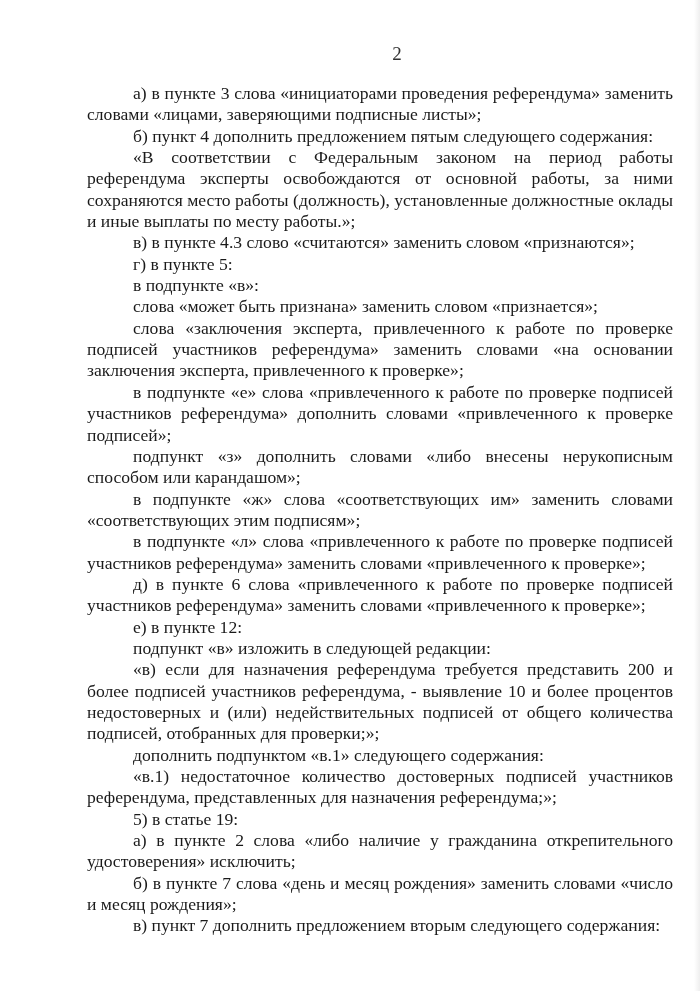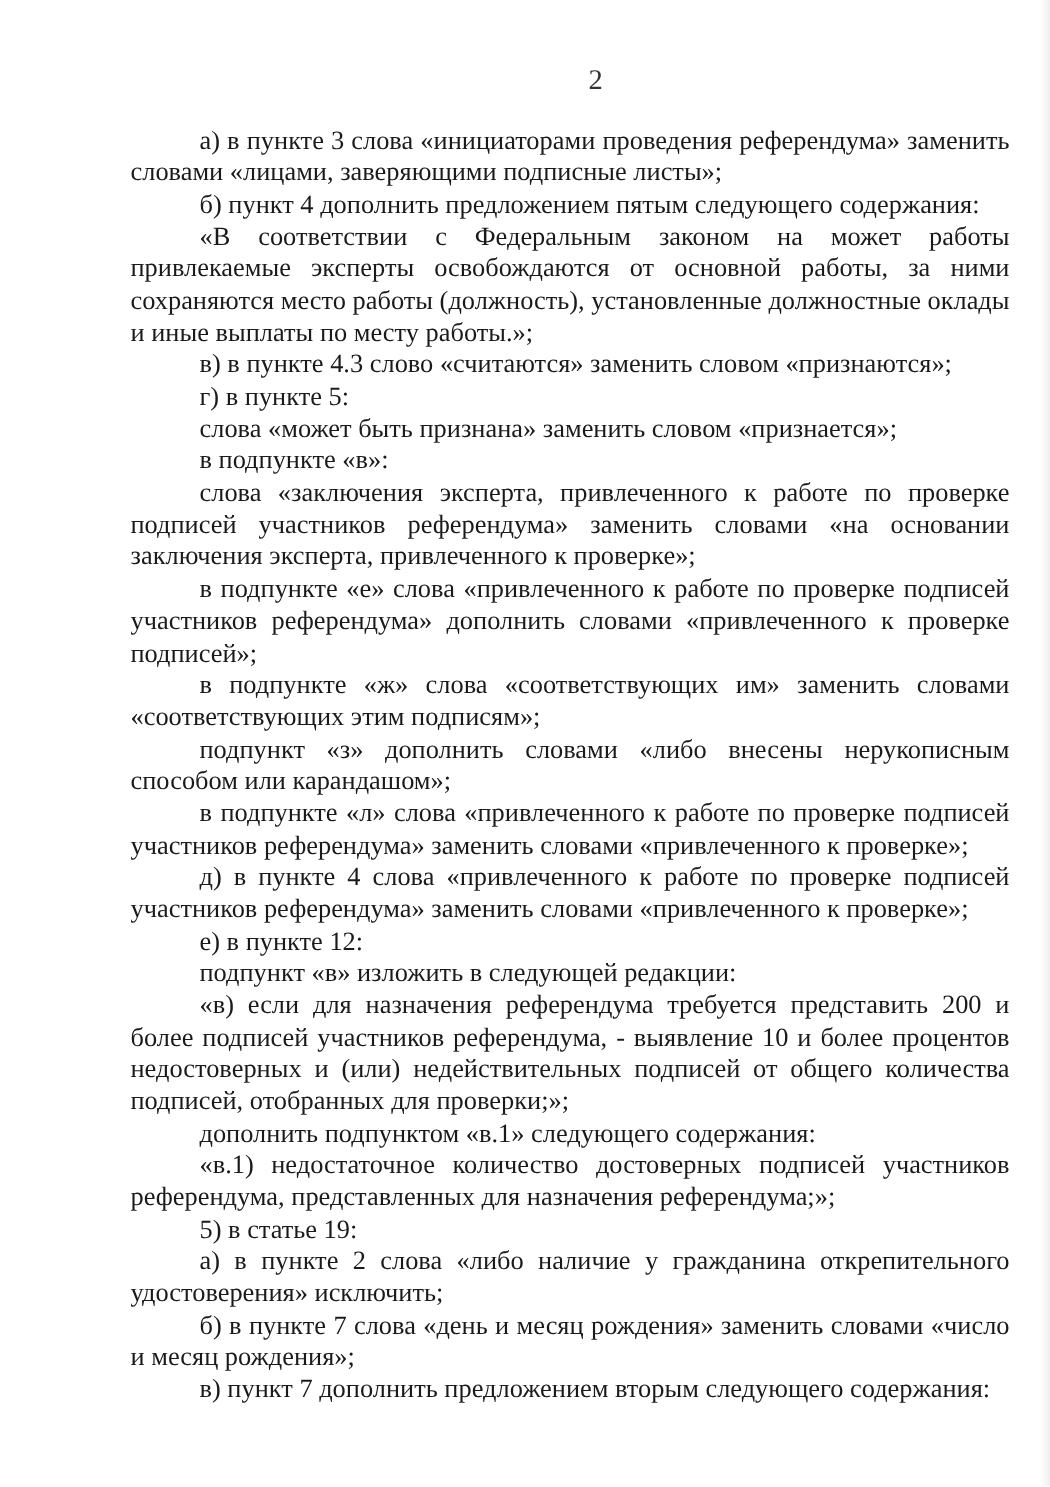--- a/index.html
+++ b/index.html
@@ -51,31 +51,31 @@
   </style>
 </head>
 <body>
 
 <div>
   <div class="page-number">2</div>
 
   <div class="body-text">
     <p class="para">а) в пункте 3 слова «инициаторами проведения референдума» заменить словами «лицами, заверяющими подписные листы»;</p>
     <p class="para">б) пункт 4 дополнить предложением пятым следующего содержания:</p>
-    <p class="para">«В соответствии с Федеральным законом на может работы привлекаемые эксперты освобождаются от основной работы, за ними сохраняются место работы (должность), установленные должностные оклады и иные выплаты по месту работы.»;</p>
+    <p class="para">«В соответствии с Федеральным законом на период работы референдума эксперты освобождаются от основной работы, за ними сохраняются место работы (должность), установленные должностные оклады и иные выплаты по месту работы.»;</p>
     <p class="para">в) в пункте 4.3 слово «считаются» заменить словом «признаются»;</p>
     <p class="para">г) в пункте 5:</p>
+    <p class="para">в подпункте «в»:</p>
     <p class="para">слова «может быть признана» заменить словом «признается»;</p>
-    <p class="para">в подпункте «в»:</p>
     <p class="para">слова «заключения эксперта, привлеченного к работе по проверке подписей участников референдума» заменить словами «на основании заключения эксперта, привлеченного к проверке»;</p>
     <p class="para">в подпункте «е» слова «привлеченного к работе по проверке подписей участников референдума» дополнить словами «привлеченного к проверке подписей»;</p>
+    <p class="para">подпункт «з» дополнить словами «либо внесены нерукописным способом или карандашом»;</p>
     <p class="para">в подпункте «ж» слова «соответствующих им» заменить словами «соответствующих этим подписям»;</p>
-    <p class="para">подпункт «з» дополнить словами «либо внесены нерукописным способом или карандашом»;</p>
     <p class="para">в подпункте «л» слова «привлеченного к работе по проверке подписей участников референдума» заменить словами «привлеченного к проверке»;</p>
-    <p class="para">д) в пункте 4 слова «привлеченного к работе по проверке подписей участников референдума» заменить словами «привлеченного к проверке»;</p>
+    <p class="para">д) в пункте 6 слова «привлеченного к работе по проверке подписей участников референдума» заменить словами «привлеченного к проверке»;</p>
     <p class="para">е) в пункте 12:</p>
     <p class="para">подпункт «в» изложить в следующей редакции:</p>
     <p class="para">«в) если для назначения референдума требуется представить 200 и более подписей участников референдума, - выявление 10 и более процентов недостоверных и (или) недействительных подписей от общего количества подписей, отобранных для проверки;»;</p>
     <p class="para">дополнить подпунктом «в.1» следующего содержания:</p>
     <p class="para">«в.1) недостаточное количество достоверных подписей участников референдума, представленных для назначения референдума;»;</p>
     <p class="para">5) в статье 19:</p>
     <p class="para">а) в пункте 2 слова «либо наличие у гражданина открепительного удостоверения» исключить;</p>
     <p class="para">б) в пункте 7 слова «день и месяц рождения» заменить словами «число и месяц рождения»;</p>
     <p class="para">в) пункт 7 дополнить предложением вторым следующего содержания:</p>
   </div>

